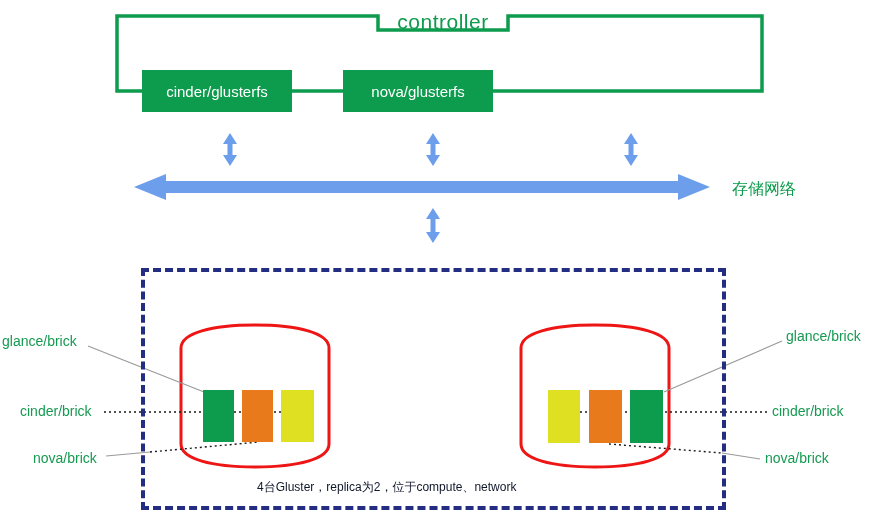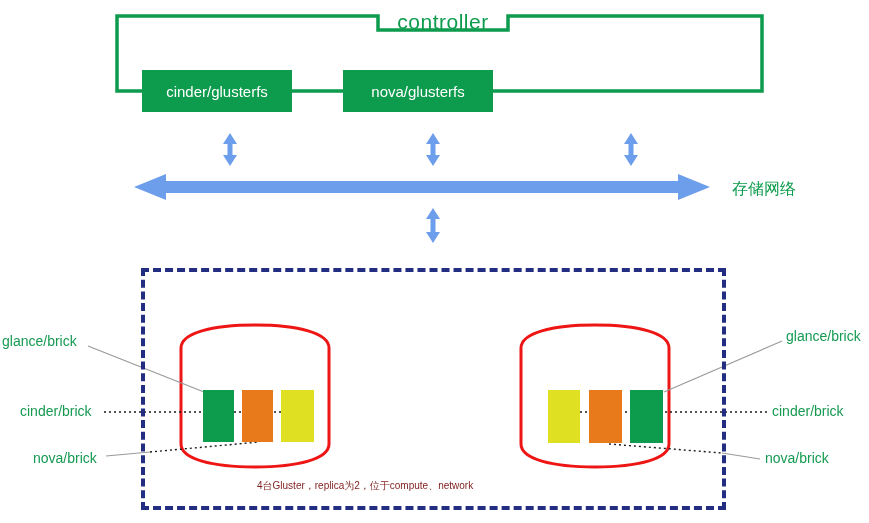--- a/index.html
+++ b/index.html
@@ -22,21 +22,21 @@
   .b-r1{left:548px;top:390px;width:32px;height:53px;}
   .b-r2{left:589px;top:390px;width:33px;height:53px;}
   .b-r3{left:630px;top:390px;width:33px;height:53px;}
   .brick-label{font-size:14px;color:#169a52;z-index:5;white-space:nowrap;}
   .lb-l1{left:2px;top:333px;}
   .lb-l2{left:20px;top:403px;}
   .lb-l3{left:33px;top:450px;}
   .lb-r1{left:786px;top:328px;}
   .lb-r2{left:772px;top:403px;}
   .lb-r3{left:765px;top:450px;}
-  .caption{left:257px;top:479px;font-size:10px;color:#7f1d1d;z-index:5;white-space:nowrap;}
+  .caption{left:257px;top:479px;font-size:12px;color:#0f172a;z-index:5;white-space:nowrap;}
 </style>
 </head>
 <body>
 
 <div class="canvas">
 
   <svg class="layer-svg" width="869" height="523" viewBox="0 0 869 523">
 
     <path d="M117,91 L117,16 L378,16 L378,30 L508,30 L508,16 L762,16 L762,91 Z" fill="none" stroke="#0d9b4d" stroke-width="3.5"></path>
 

